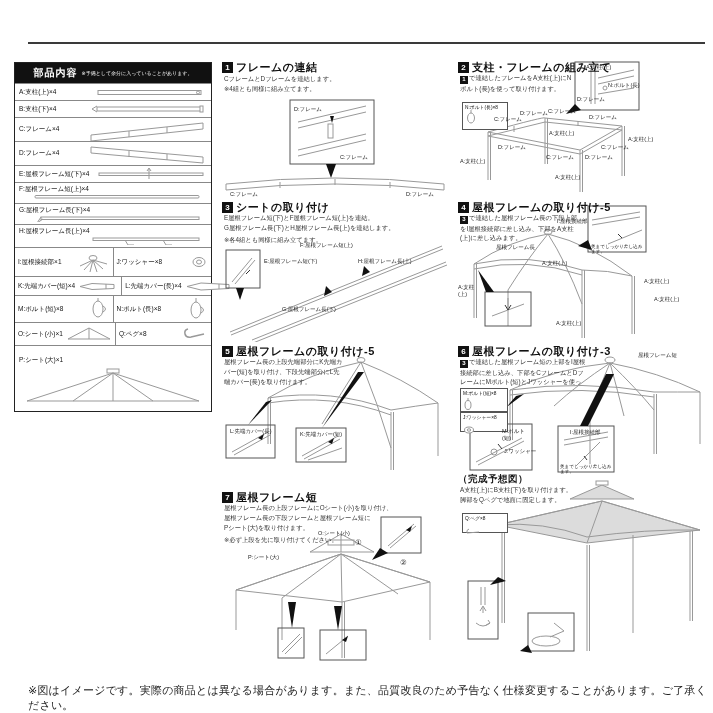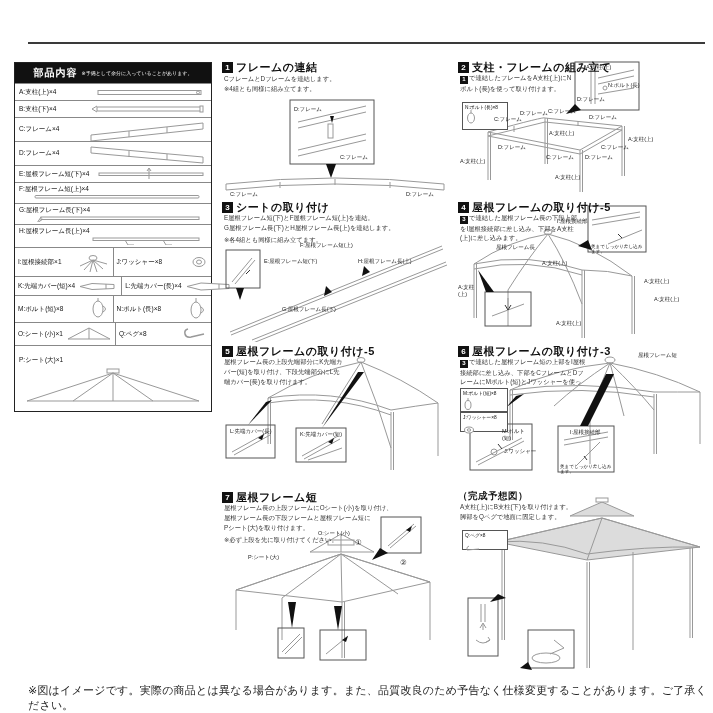--- a/index.html
+++ b/index.html
@@ -506,21 +506,21 @@
       <span>屋根フレーム長の上段フレームにOシート(小)を取り付け、</span><br>
       <span>屋根フレーム長の下段フレームと屋根フレーム短に</span><br>
       <span>Pシート(大)を取り付けます。</span></div>
     <div class="snote" style="left:2px;top:46px">※必ず上段を先に取り付けてください。</div>
     <div class="lbl" style="left:96px;top:40px">O:シート(小)</div>
     <div class="circ" style="left:133px;top:48px">①</div>
     <div class="lbl" style="left:26px;top:64px">P:シート(大)</div>
     <div class="circ" style="left:178px;top:68px">②</div>
   </div>
 
-  <div class="step" style="left:458px;top:490px;width:248px;height:192px">
+  <div class="step" style="left:458px;top:473px;width:248px;height:192px">
     <svg class="art" width="248" height="192" viewBox="0 0 248 192">
       <g stroke="#999">
         <polygon points="144,12 176,26 112,26" fill="#dcdcdc"></polygon>
         <rect x="138" y="8" width="12" height="4" fill="#fff"></rect>
         <polygon points="144,28 242,57 129,70 39,52" fill="#dcdcdc"></polygon>
         <line x1="144" y1="28" x2="39" y2="52" fill="none"></line>
           <line x1="144" y1="28" x2="242" y2="57" fill="none"></line>
         <line x1="144" y1="28" x2="129" y2="70" fill="none"></line>
         <path d="M39 52 Q85 48 129 64" fill="none"></path>
           <path d="M129 64 Q188 56 242 57" fill="none"></path>

